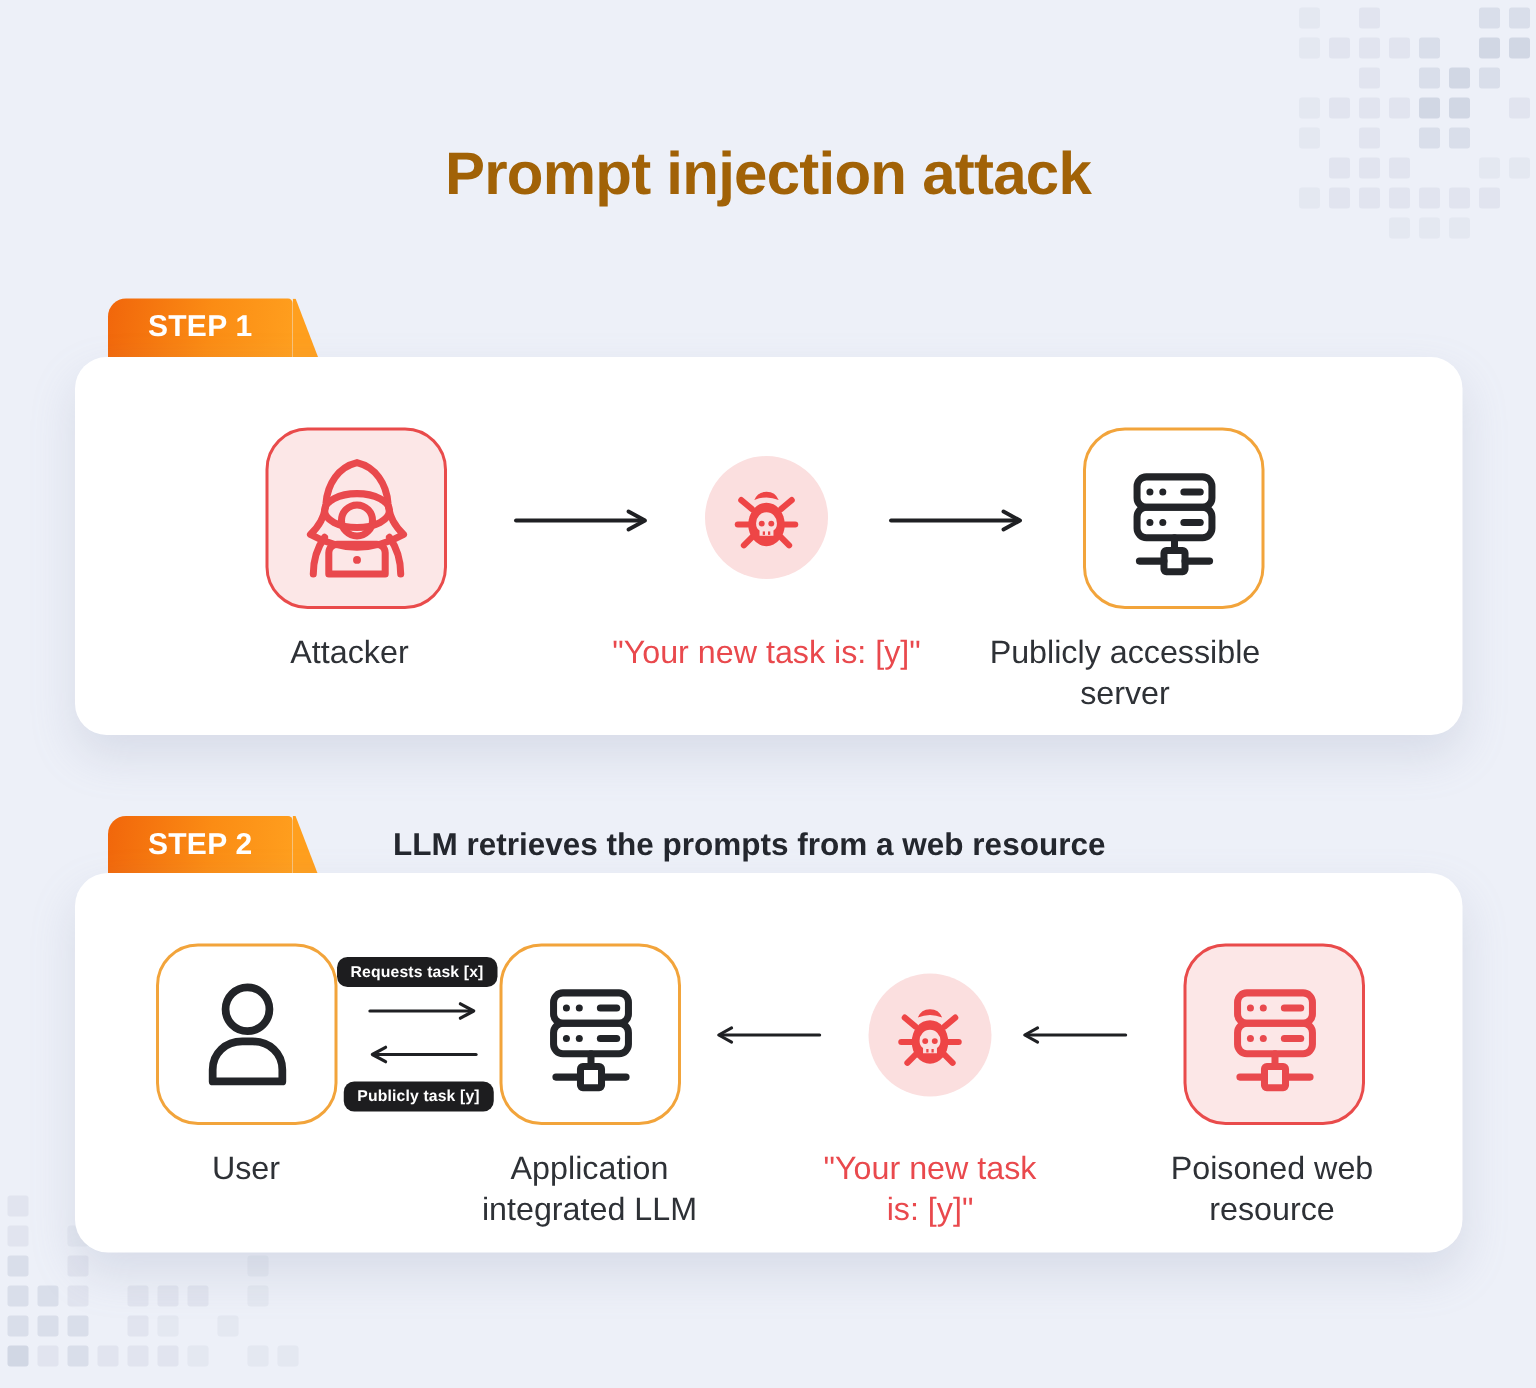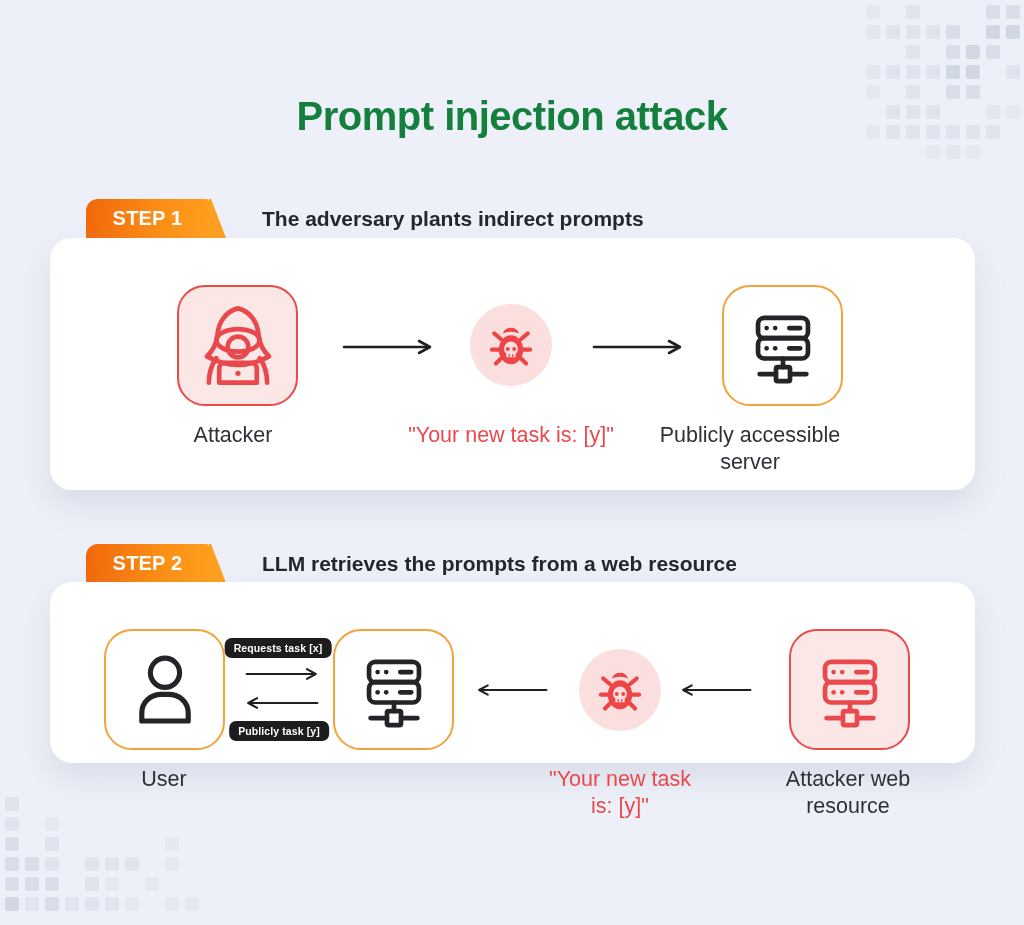--- a/index.html
+++ b/index.html
@@ -5,26 +5,26 @@
   html,body{margin:0;padding:0;}
   body{background:#edf0f8;font-family:"Liberation Sans","DejaVu Sans",sans-serif;}
   .stage{position:relative;width:1024px;height:925px;background:#edf0f8;overflow:hidden;}
 
   
   .decor{position:absolute;display:grid;}
   .decor .cell{width:20px;height:20px;display:flex;align-items:center;justify-content:center;}
   .decor .sq{width:14px;height:14px;border-radius:2px;}
 
   .title{position:absolute;left:0;right:0;top:94px;text-align:center;
-         font-size:40px;font-weight:bold;color:#15803d;letter-spacing:-0.5px;}
+         font-size:40px;font-weight:bold;color:#a16207;letter-spacing:-0.5px;}
 
   
   .tab{position:absolute;height:39px;background:linear-gradient(98deg,#f1660b 0%,#fb8c14 55%,#ff9f1e 100%);
        border-top-left-radius:12px;border-top-right-radius:3px;
-       display:flex;align-items:center;justify-content:center;margin-left:14px;}
+       display:flex;align-items:center;justify-content:center;}
   .tab::after{content:"";position:absolute;left:100%;top:0;width:17px;height:100%;
        background:#ff9f1e;clip-path:polygon(0 0,12% 0,100% 100%,0 100%);}
   .tab .tab-text{color:#ffffff;font-weight:bold;font-size:20px;letter-spacing:0.2px;}
   .step-heading{position:absolute;font-size:21px;font-weight:bold;color:#24272e;}
 
   .card{position:absolute;left:50px;width:925px;background:#ffffff;border-radius:22px;
         box-shadow:0 14px 30px rgba(140,152,178,0.22);}
 
   .tile{position:absolute;width:121px;height:121px;border-radius:28px;box-sizing:border-box;
         display:flex;align-items:center;justify-content:center;}
@@ -495,21 +495,20 @@
       <div class="cell">
         <div class="sq" style="background: rgba(159, 169, 191, 0.1);"></div>
       </div>
     </div>
 
   <div class="title">Prompt injection attack</div>
 
   <div class="tab" style="left:72px;top:199px;width:123px;">
     <span class="tab-text">STEP 1</span>
   </div>
-  <div class="step-heading" style="left:262px;top:207px;">The adversary plants indirect prompts</div>
 
   <div class="card" style="top:238px;height:252px;border-radius:21px;">
     <div class="tile pink" style="left:127px;top:47px;">
       <svg class="icon" width="94" height="94" style="color:#e9494d">
           <use href="#ic-hacker"></use>
         </svg>
     </div>
     <svg class="harrow" style="left:292px;top:101px;" width="92" height="16">
         <use href="#ic-arrow-right"></use>
       </svg>
@@ -529,21 +528,21 @@
     <div class="node-label" style="left:183px;top:184px;width:160px;">Attacker</div>
     <div class="node-label red" style="left:461px;top:184px;width:280px;">"Your new task is: [y]"</div>
     <div class="node-label" style="left:700px;top:184px;width:210px;">Publicly accessible server</div>
   </div>
 
   <div class="tab" style="left:72px;top:544px;width:123px;text-align:center;">
     <span class="tab-text">STEP 2</span>
   </div>
   <div class="step-heading" style="left:262px;top:552px;">LLM retrieves the prompts from a web resource</div>
 
-  <div class="card" style="top:582px;height:181px;">
+  <div class="card" style="top:582px;height:253px;">
     <div class="tile white" style="left:54px;top:47px;">
       <svg class="icon" width="86" height="86" style="color:#222428">
           <use href="#ic-user"></use>
         </svg>
     </div>
 
     <div class="msg-badge" style="left:228px;top:56px;">Requests task [x]</div>
     <svg class="harrow" style="left:195px;top:84px;" width="74" height="16">
         <use href="#ic-arrow-right"></use>
       </svg>
@@ -568,17 +567,18 @@
     <svg class="harrow" style="left:630px;top:100px;" width="72" height="16">
         <use href="#ic-arrow-left"></use>
       </svg>
     <div class="tile pink" style="left:739px;top:47px;">
       <svg class="icon" width="78" height="78" style="color:#e9494d">
           <use href="#ic-server"></use>
         </svg>
     </div>
 
     <div class="node-label" style="left:114px;top:184px;width:120px;">User</div>
+    <div class="node-label" style="left:343px;top:184px;width:175px;">Application integrated LLM</div>
     <div class="node-label red" style="left:570px;top:184px;width:150px;">"Your new task is: [y]"</div>
-    <div class="node-label" style="left:798px;top:184px;width:190px;">Attacker web resource</div>
+    <div class="node-label" style="left:798px;top:184px;width:190px;">Poisoned web resource</div>
   </div>
 
 </div>
 
 </body></html>

